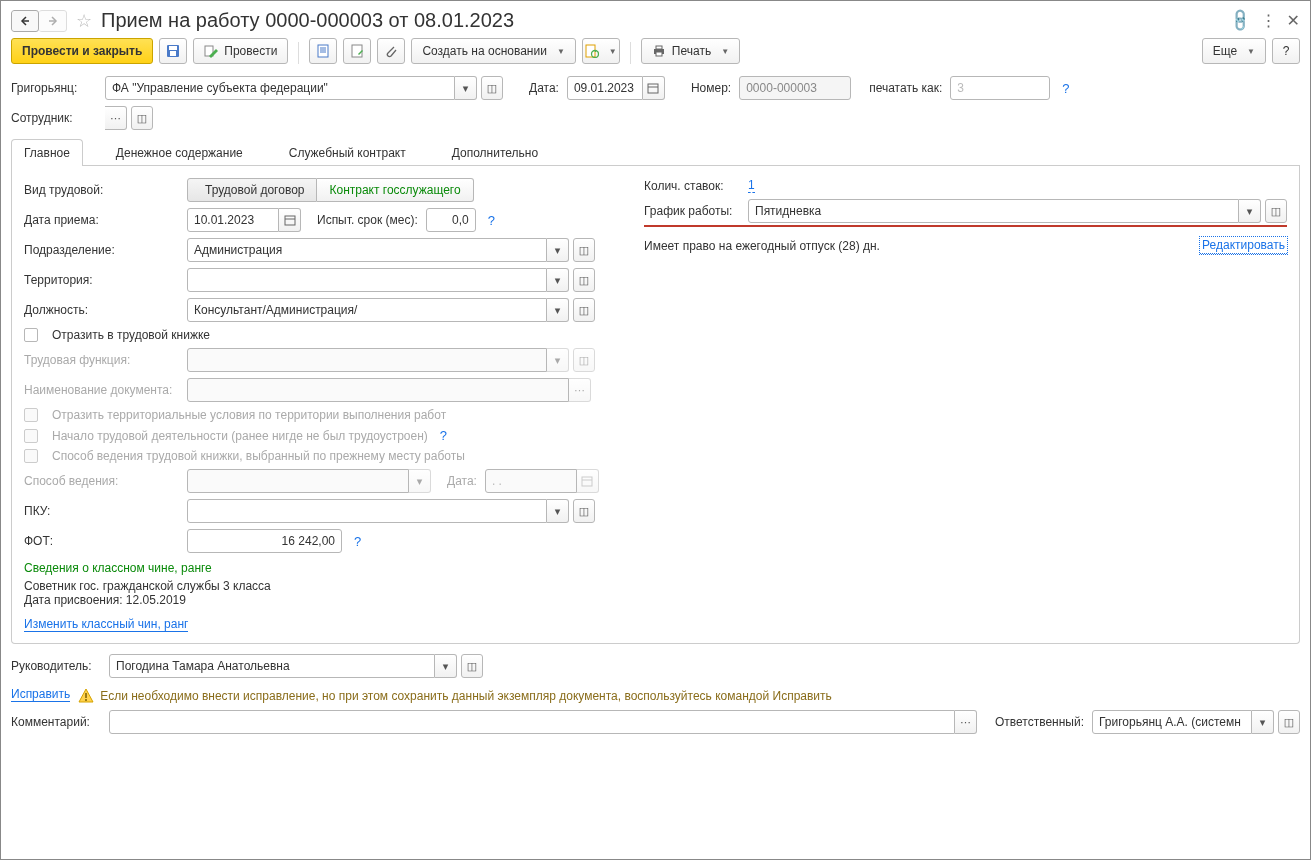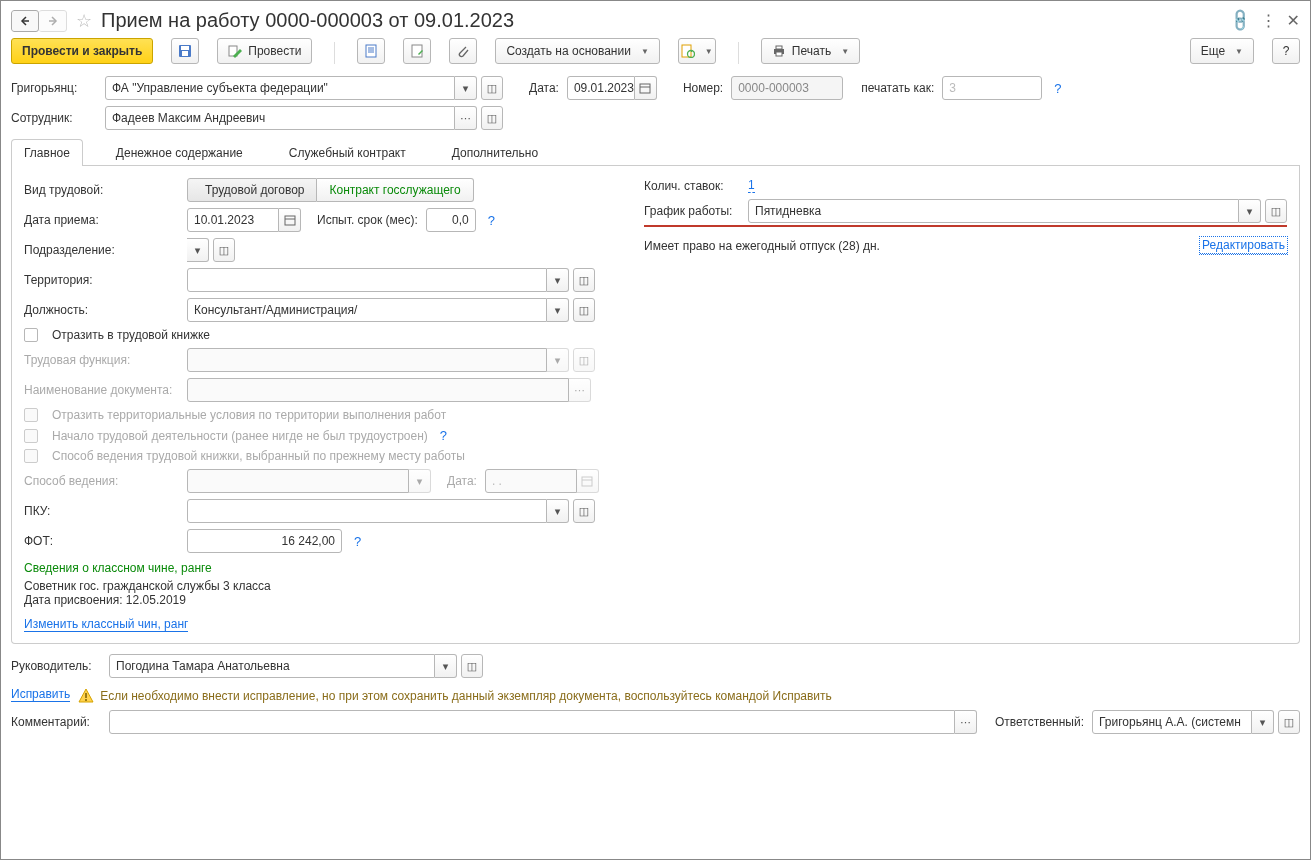--- a/index.html
+++ b/index.html
@@ -8,21 +8,21 @@
   .window { width:1311px; height:860px; border:1px solid #888; padding:8px 10px 8px 10px; position:relative; }
   .titlebar { display:flex; align-items:center; margin-bottom:6px; }
   .nav-btn { width:28px; height:22px; border:1px solid #aaa; background:#f8f8f8; border-radius:3px; display:flex; align-items:center; justify-content:center; margin-right:0; }
   .nav-btn + .nav-btn { border-left:none; }
   .nav-wrap { display:flex; border-radius:3px; overflow:hidden; }
   .star { width:22px; height:22px; display:flex; align-items:center; justify-content:center; color:#bbb; margin:0 6px; font-size:18px; }
   .doc-title { font-size:20px; color:#333; flex:1; }
   .titlebar-right { display:flex; gap:10px; align-items:center; color:#666; }
   .titlebar-right span { cursor:pointer; font-size:16px; }
 
-  .cmdbar { display:flex; align-items:flex-end; gap:18px; margin-bottom:10px; }
+  .cmdbar { display:flex; align-items:flex-end; gap:6px; margin-bottom:10px; }
   .cmdbar .spacer { flex:1; }
   .btn { height:26px; border:1px solid #b7b7b7; background:linear-gradient(#fff,#f1f1f1); border-radius:3px; padding:0 10px; display:flex; align-items:center; gap:6px; font-size:12px; cursor:pointer; }
   .btn.yellow { background:linear-gradient(#ffe154,#ffd117); border-color:#caa400; font-weight:bold; }
   .btn.icon-only { padding:0; width:28px; justify-content:center; }
   .vsep { width:1px; height:22px; background:#ddd; margin:0 4px; }
   .dd-caret { font-size:8px; color:#666; margin-left:4px; }
 
   .form-area { padding:2px 0; }
   .row { display:flex; align-items:center; margin-bottom:6px; gap:8px; }
   .lbl { font-size:12px; color:#333; }
@@ -73,21 +73,21 @@
           </svg>
       </div>
       <div class="nav-btn" style="opacity:.4">
         <svg width="12" height="12" viewBox="0 0 12 12">
             <path d="M5 2 L9 6 L5 10" stroke="#333" stroke-width="1.5" fill="none"></path>
             <line x1="2" y1="6" x2="9" y2="6" stroke="#333" stroke-width="1.5"></line>
           </svg>
       </div>
     </div>
     <div class="star">☆</div>
-    <div class="doc-title">Прием на работу 0000-000003 от 09.01.2023</div>
+    <div class="doc-title">Прием на работу 0000-000003 от 08.01.2023</div>
     <div class="titlebar-right">
       <span style="transform:rotate(-45deg)">🔗</span>
       <span>⋮</span>
       <span>✕</span>
     </div>
   </div>
 
   <div class="cmdbar">
     <div class="btn yellow">
         <span>Провести и закрыть</span>
@@ -162,21 +162,21 @@
       <div class="field-wrap">
         <div class="input" style="width:350px; border-radius:3px 0 0 3px">
             <span>ФА "Управление субъекта федерации"</span>
           </div>
         <div class="mini-btn">▾</div>
         <div class="mini-btn detached">◫</div>
       </div>
       <div style="width:10px"></div>
       <div class="lbl">Дата:</div>
       <div class="field-wrap">
-        <div class="input" style="width:68px; border-radius:3px 0 0 3px">
+        <div class="input" style="width:76px; border-radius:3px 0 0 3px">
             <span>09.01.2023</span>
           </div>
         <div class="mini-btn">
             <svg width="12" height="12" viewBox="0 0 12 12">
               <rect x="1" y="2" width="10" height="9" fill="none" stroke="#666"></rect>
               <line x1="1" y1="5" x2="11" y2="5" stroke="#666"></line>
             </svg>
           </div>
       </div>
       <div style="width:10px"></div>
@@ -187,23 +187,20 @@
       <div class="lbl" style="margin-left:10px">печатать как:</div>
       <div class="input" style="width:100px; color:#bbb">
           <span>3</span>
         </div>
       <span class="help">?</span>
     </div>
 
     <div class="row">
       <div class="lbl" style="width:86px">Сотрудник:</div>
       <div class="field-wrap">
-        <div class="input" style="width:350px; border-radius:3px 0 0 3px">
-            <span>Фадеев Максим Андреевич</span>
-          </div>
         <div class="mini-btn">⋯</div>
         <div class="mini-btn detached">◫</div>
       </div>
     </div>
 
     <div class="tabs">
       <div class="tab active">Главное</div>
       <div class="tab">Денежное содержание</div>
       <div class="tab">Служебный контракт</div>
       <div class="tab">Дополнительно</div>
@@ -236,20 +233,23 @@
           <div class="lbl" style="margin-left:8px">Испыт. срок (мес):</div>
           <div class="input number" style="width:50px">
               <span>0,0</span>
             </div>
           <span class="help">?</span>
         </div>
 
         <div class="row">
           <div class="lbl" style="width:155px">Подразделение:</div>
           <div class="field-wrap">
+            <div class="input" style="width:360px; border-radius:3px 0 0 3px">
+                <span>Администрация</span>
+              </div>
             <div class="mini-btn">▾</div>
             <div class="mini-btn detached">◫</div>
           </div>
         </div>
 
         <div class="row">
           <div class="lbl" style="width:155px">Территория:</div>
           <div class="field-wrap">
             <div class="input" style="width:360px; border-radius:3px 0 0 3px">
                 <span></span>

